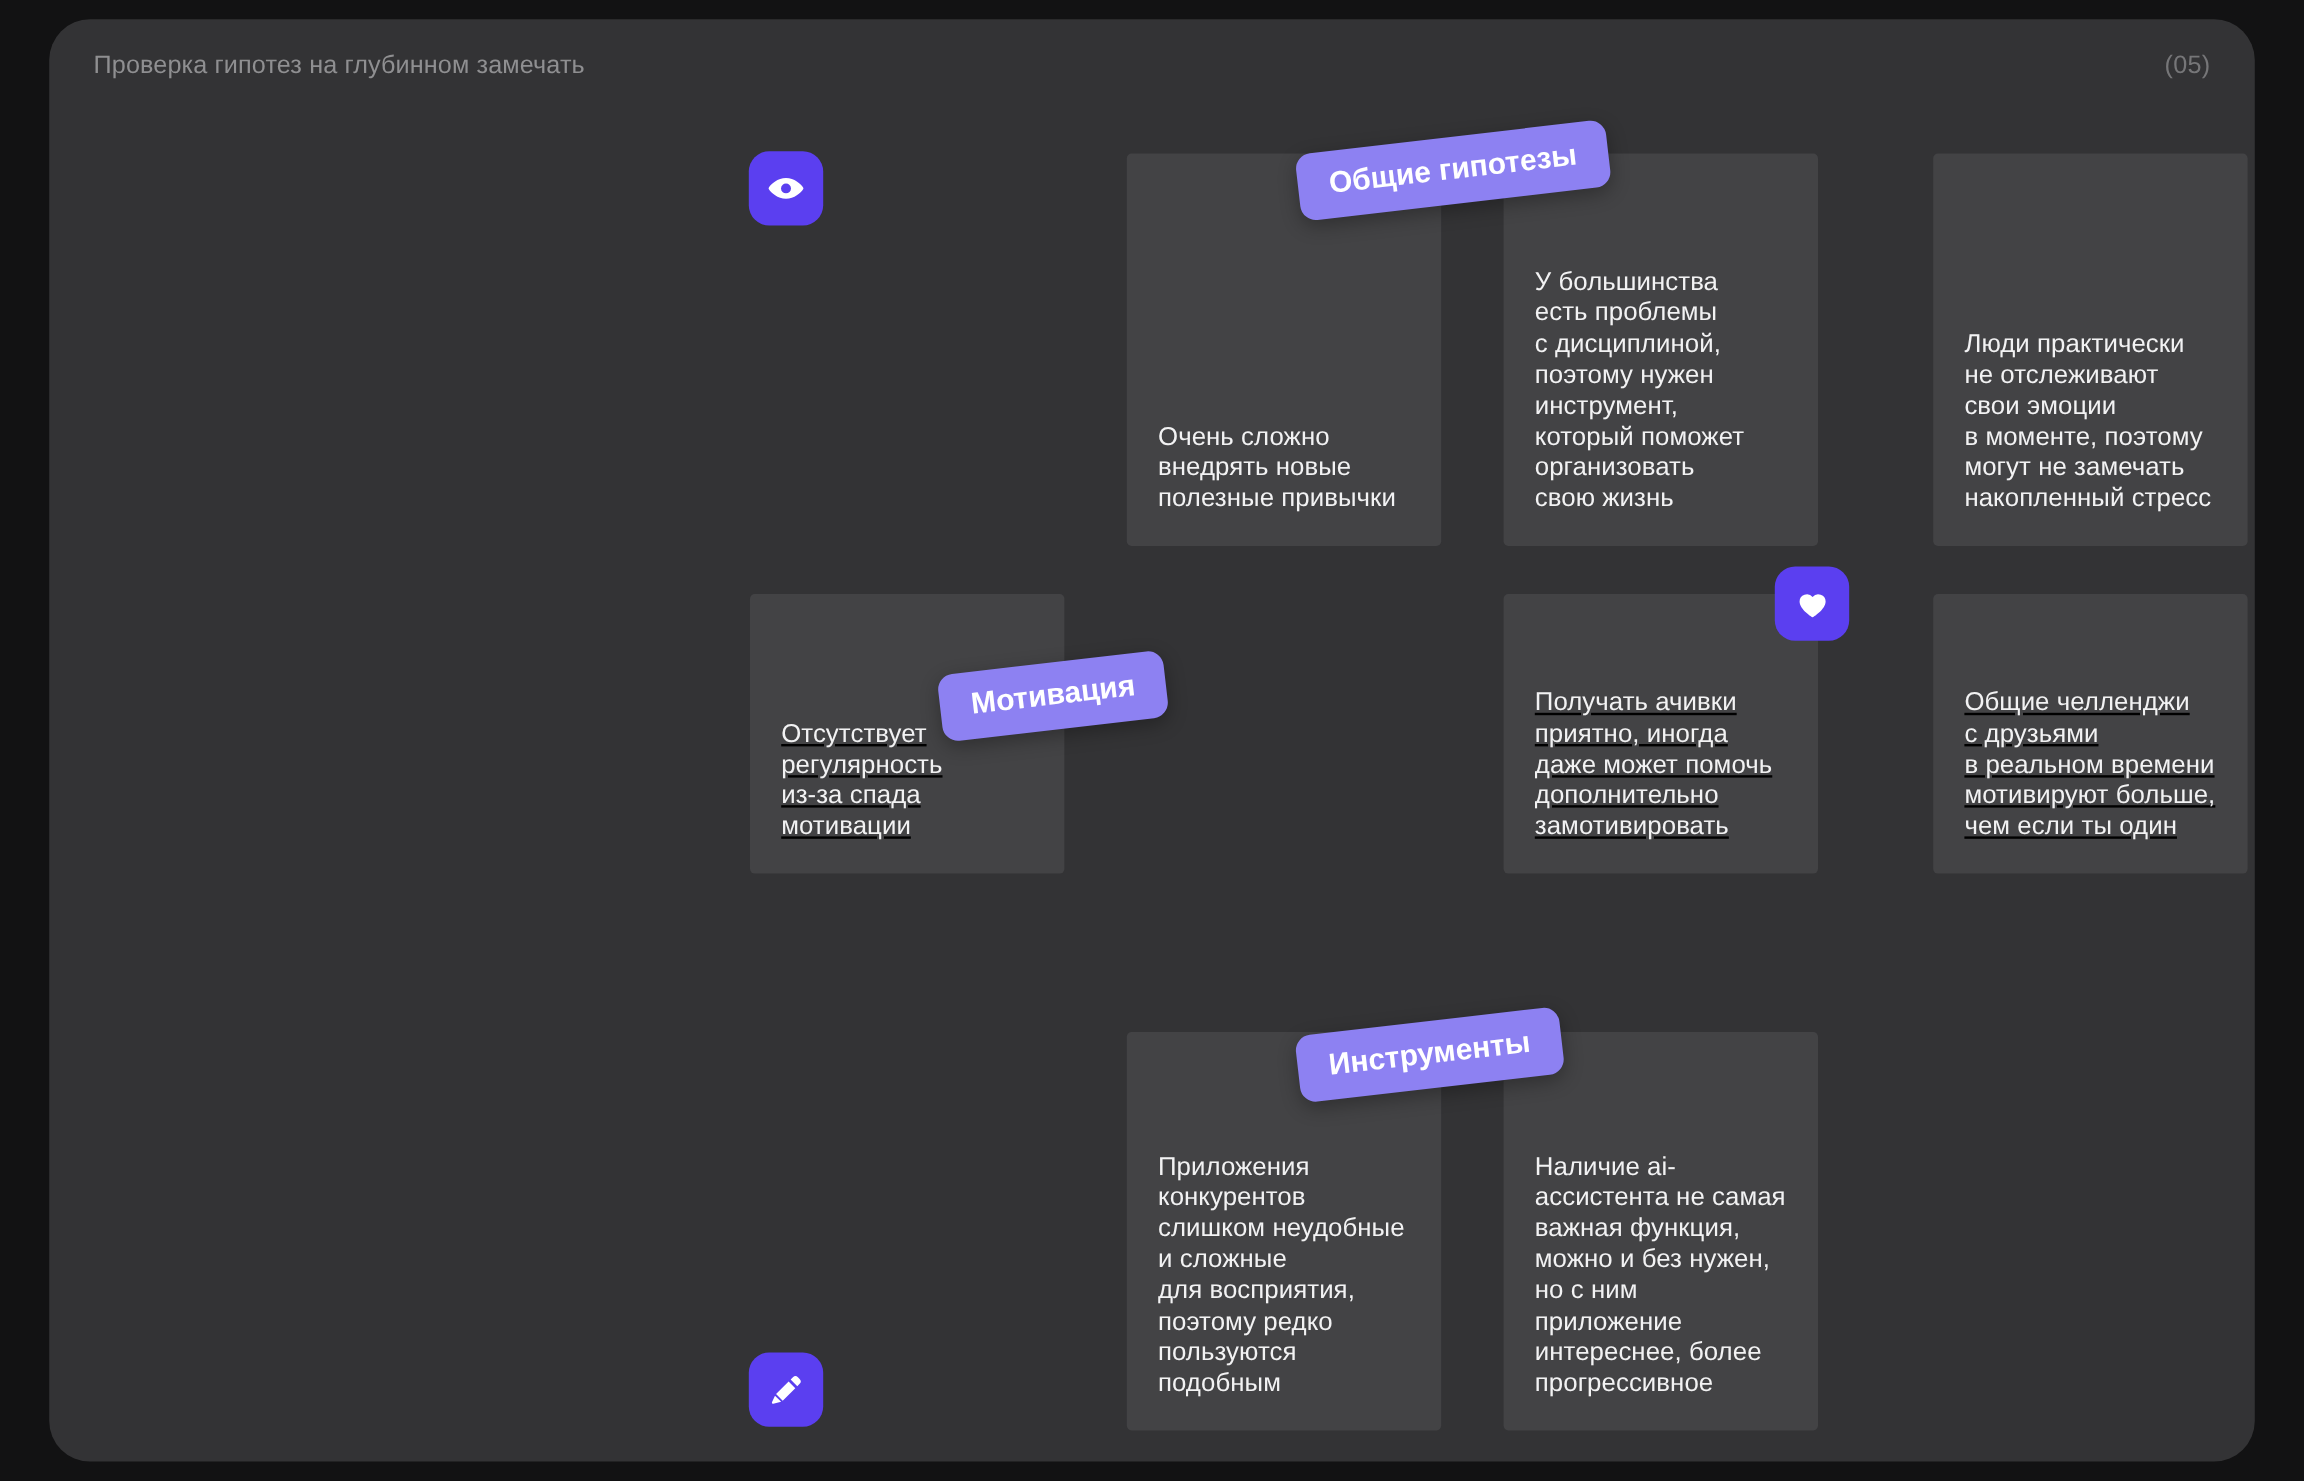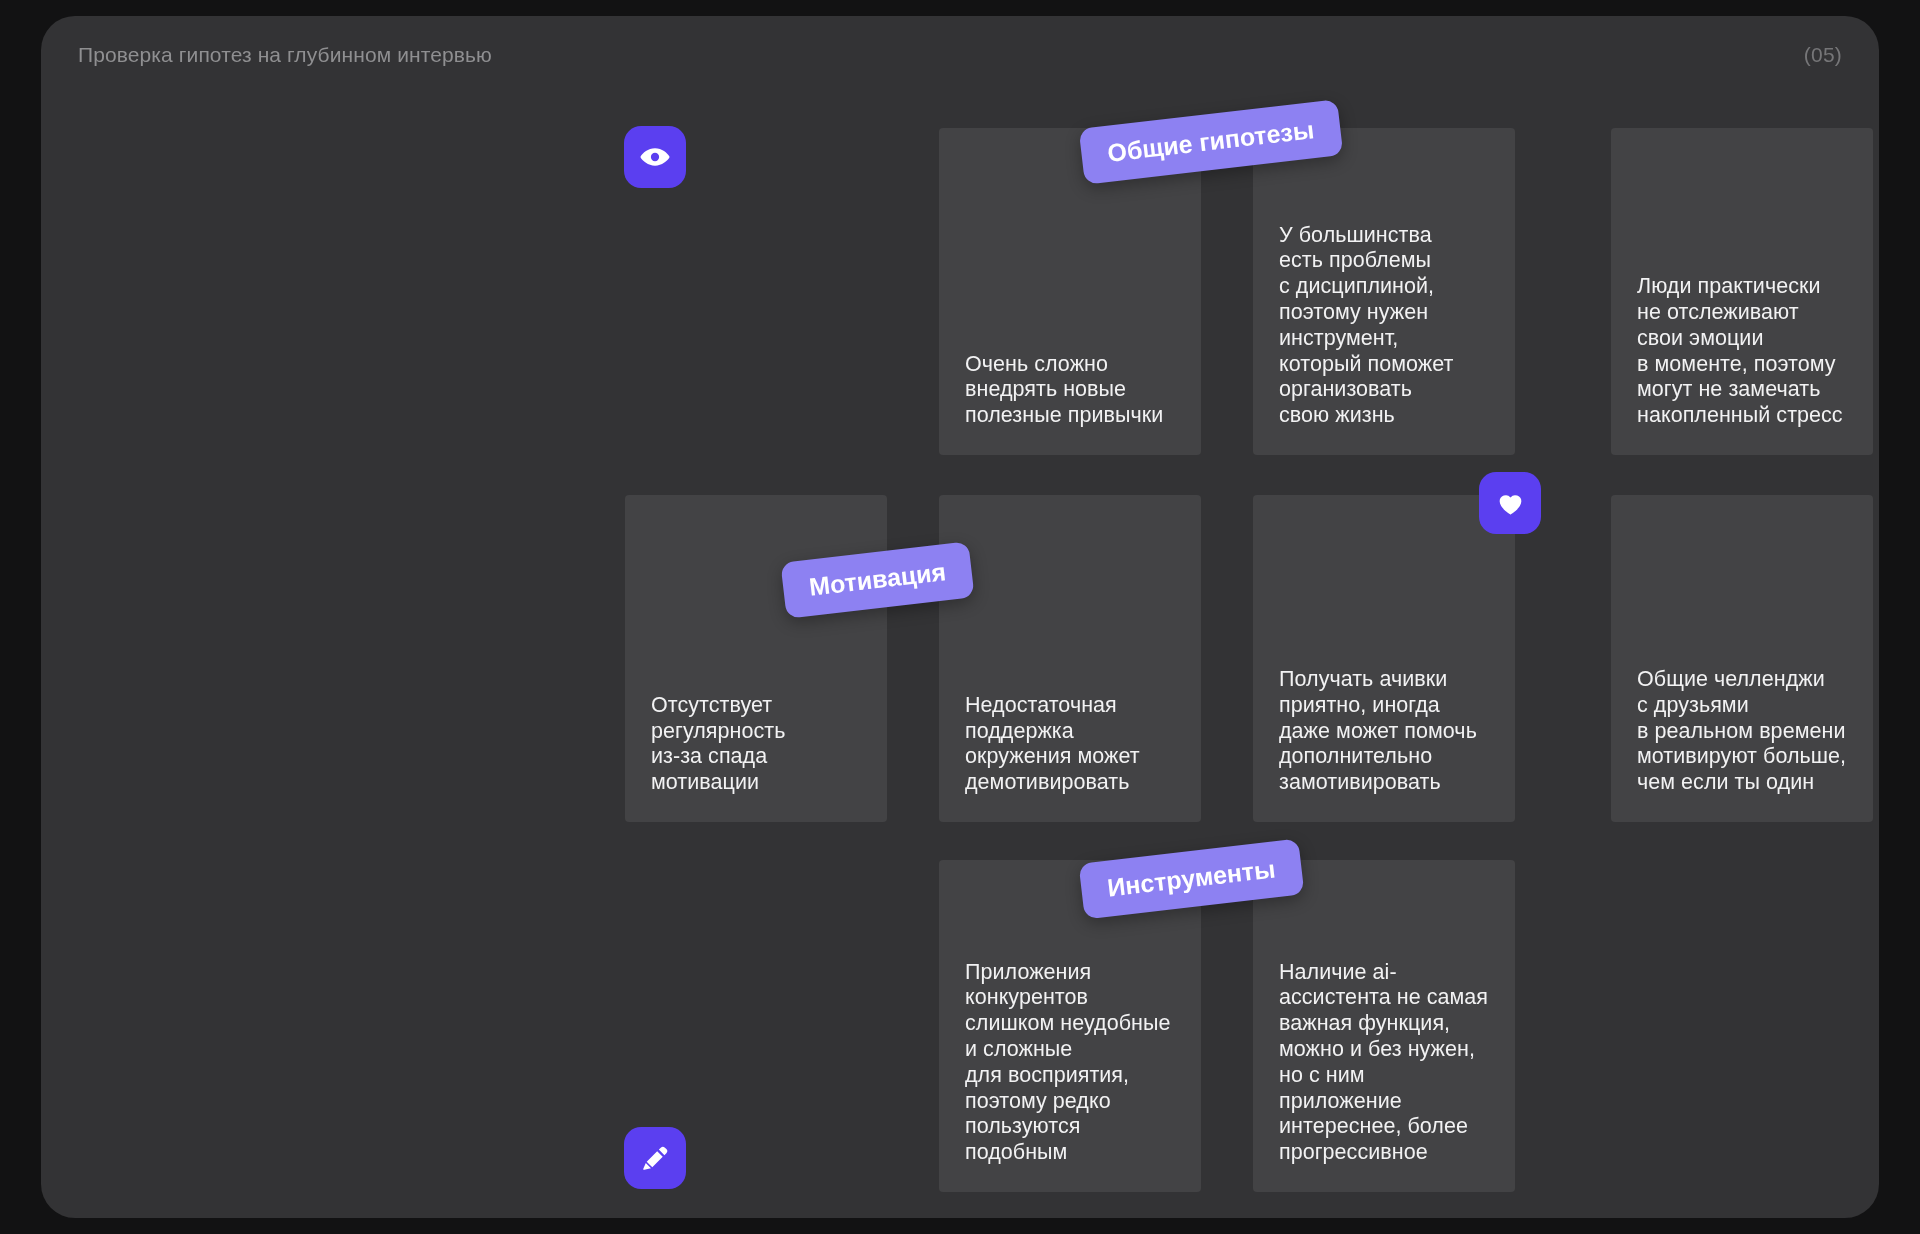--- a/index.html
+++ b/index.html
@@ -67,21 +67,21 @@
     font-size: 21.5px;
     line-height: 25.8px;
     color: #f2f2f3;
     white-space: pre-line;
     letter-spacing: 0.05px;
   }
 
   
   .r1 { top: 128px; height: 327px; }
   
-  .r2 { top: 495px; height: 327px; }
+  .r2 { top: 495px; height: 233px; text-decoration: underline; }
   
   .r3 { top: 860px; height: 332px; }
 
   
   .c1 { left: 625px;  width: 262px; }
   .c2 { left: 939px;  width: 262px; }
   .c3 { left: 1253px; width: 262px; }
   .c4 { left: 1567px; width: 262px; margin-left: 44px; }
 
   
@@ -134,21 +134,21 @@
   .badge-heart  { left: 1479px; top: 472px; }
   .badge-pencil { left: 624px;  top: 1127px; }
 </style>
 </head>
 <body>
 
 <div id="slide">
 
   <div class="panel"></div>
 
-  <div class="slide-title">Проверка гипотез на глубинном интервью</div>
+  <div class="slide-title">Проверка гипотез на глубинном замечать</div>
 
   <div class="slide-number">(05)</div>
 
   <div class="card r1 c2">
     <div class="card-text">Очень сложно
 внедрять новые
 полезные привычки</div>
   </div>
 
   <div class="card r1 c3">
@@ -171,26 +171,20 @@
 накопленный стресс</div>
   </div>
 
   <div class="card r2 c1">
     <div class="card-text">Отсутствует
 регулярность
 из-за спада
 мотивации</div>
   </div>
 
-  <div class="card r2 c2">
-    <div class="card-text">Недостаточная
-поддержка
-окружения может
-демотивировать</div>
-  </div>
 
   <div class="card r2 c3">
     <div class="card-text">Получать ачивки
 приятно, иногда
 даже может помочь
 дополнительно
 замотивировать</div>
   </div>
 
   <div class="card r2 c4">

